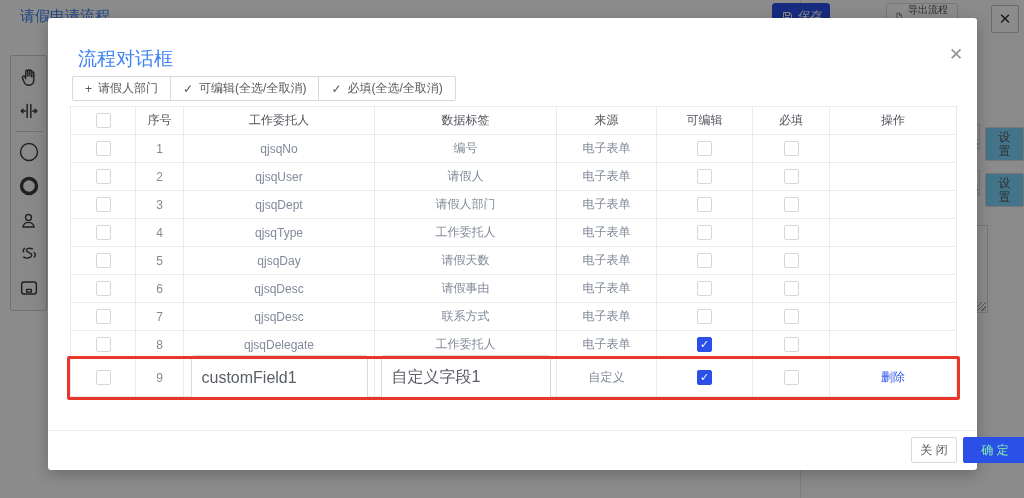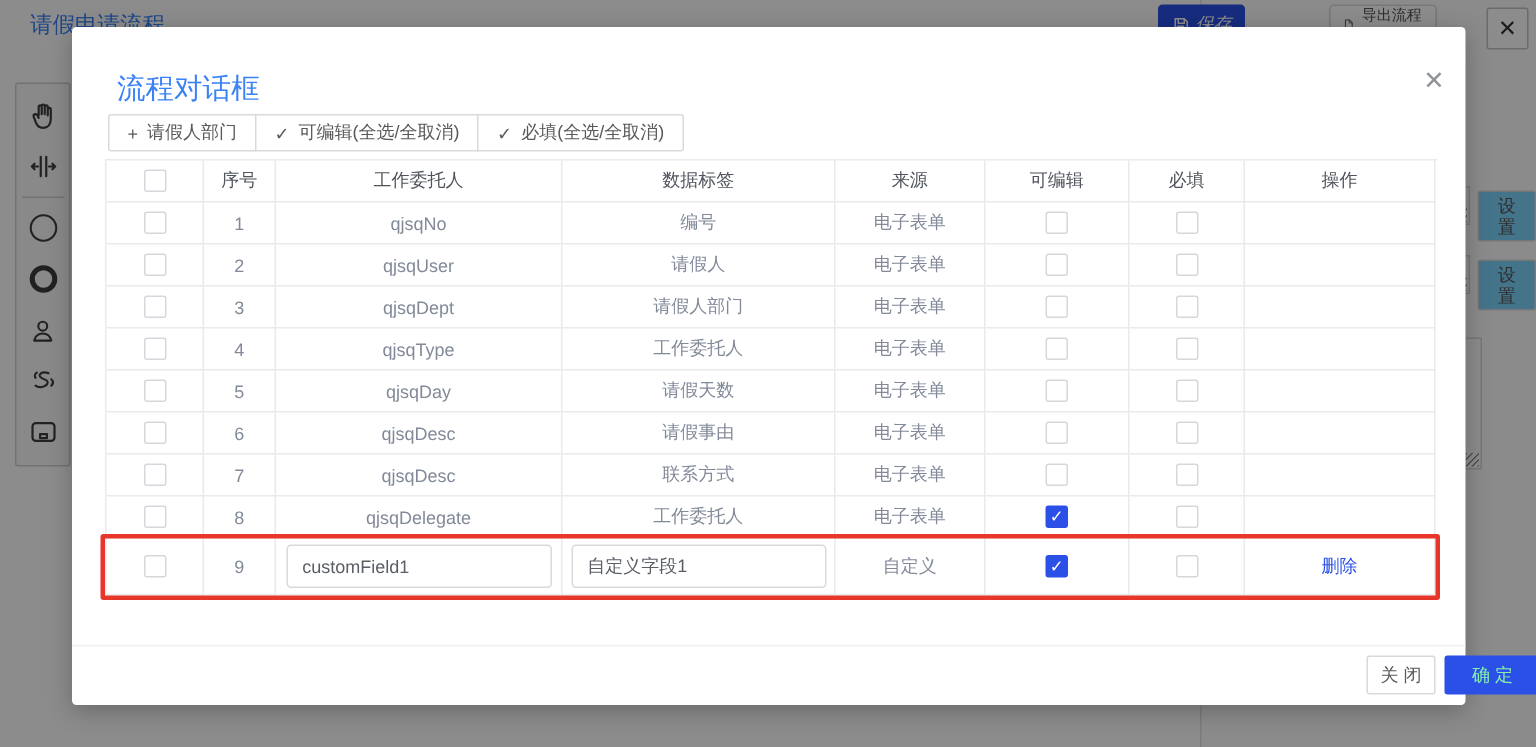--- a/index.html
+++ b/index.html
@@ -53,21 +53,21 @@
   .c { border-right:1px solid #e9eaec; border-bottom:1px solid #e9eaec;
     display:flex; align-items:center; justify-content:center;
     font-size:12px; color:#828a99; height:28px; }
   .hdr .c { color:#50545c; }
   .tall .c { height:38px; }
   .w0{width:65px}.w1{width:48px}.w2{width:191px}.w3{width:182px}
   .w4{width:100px}.w5{width:96px}.w6{width:77px}.w7{width:127px}
   .cb { width:15px; height:15px; border:1px solid #d5d7dc; border-radius:2px; background:#fff;
     display:flex; align-items:center; justify-content:center; font-size:11px; color:transparent; }
   .cb.checked { background:#2b50e8; border-color:#2b50e8; color:#fff; }
-  .cell-input { height:29px; border:1px solid #d9d9d9; border-radius:3px; font-size:12px;
+  .cell-input { height:45px; border:1px solid #d9d9d9; border-radius:3px; font-size:16px;
     color:#5a5e66; padding:0 10px; outline:none; background:#fff;
     font-family:"Liberation Sans","DejaVu Sans",sans-serif; }
   .in-field { width:177px; } .in-label { width:170px; }
   .link { color:#2f54eb; cursor:pointer; }
   .hl-rect { left:19px; top:338px; width:893px; height:44px;
     border:3px solid #e8362a; border-radius:2px; z-index:12; pointer-events:none; }
 
   
   .dlg-footer-line { left:0; top:412px; width:929px; border-top:1px solid #efefef; }
   .ft-btn { position:absolute; top:419px; height:26px; border-radius:2px; font-size:12px;

